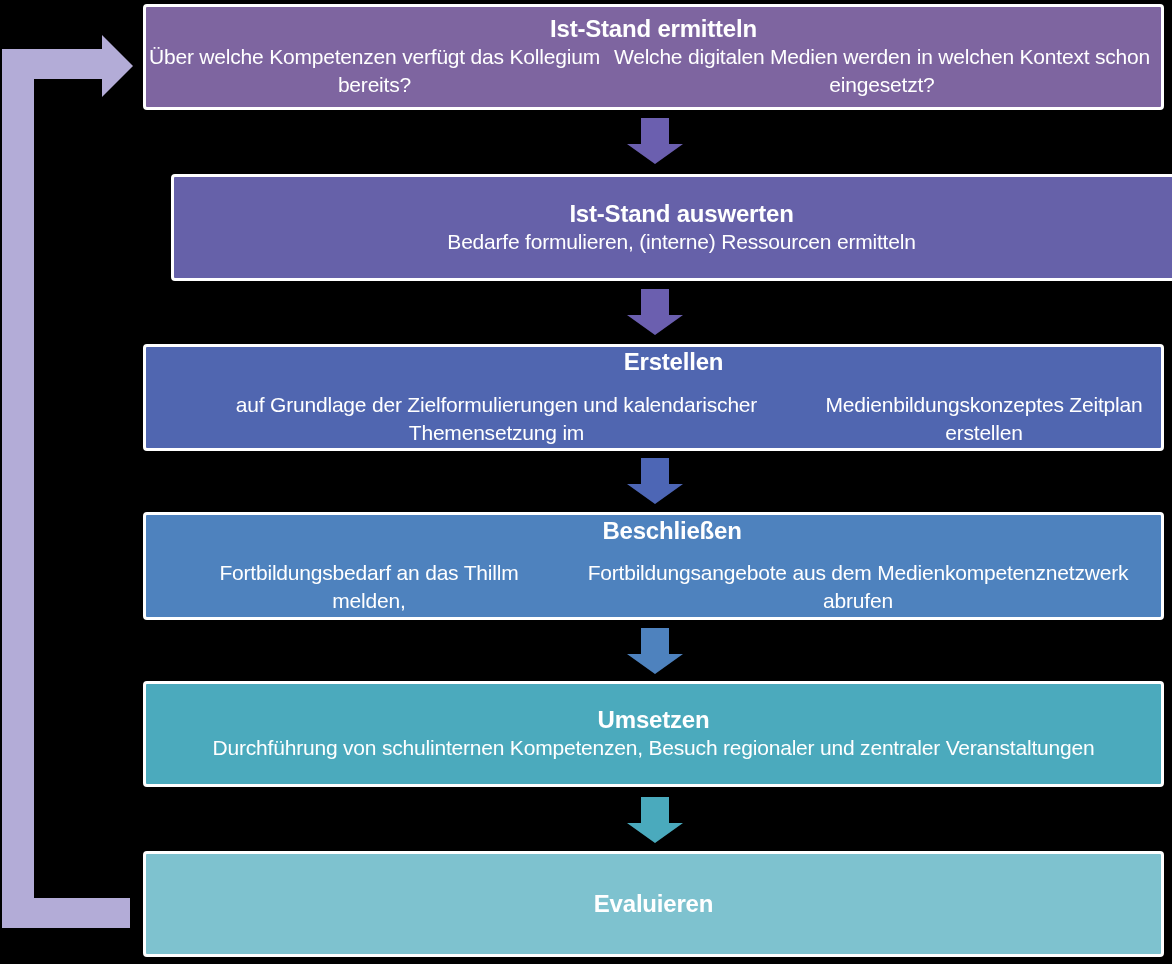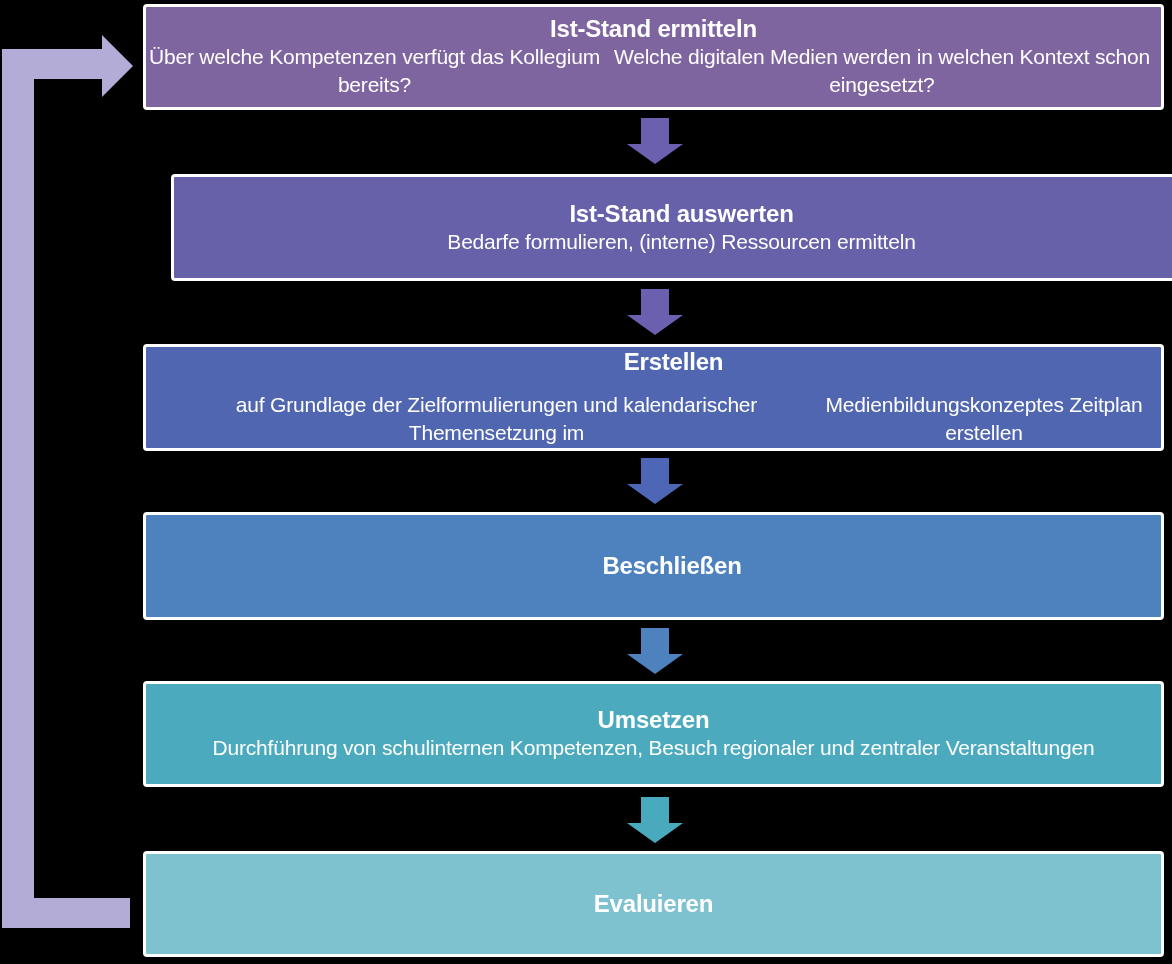--- a/index.html
+++ b/index.html
@@ -56,20 +56,24 @@
         <div class="body">
           <div class="line">auf Grundlage der Zielformulierungen und kalendarischer Themensetzung im</div>
           <div class="line">Medienbildungskonzeptes Zeitplan erstellen</div>
         </div>
       </div>
       <svg class="connector" width="56" height="46" viewBox="0 0 56 46" style="top: 458px;">
         <polygon points="14,0 42,0 42,26 56,26 28,46 0,26 14,26" fill="#4d66b5"></polygon>
       </svg>
       <div class="box s3" style="top: 512px; height: 108px; background: rgb(78, 130, 190);">
         <div class="title">Beschließen</div>
+        <div class="body">
+          <div class="line">Fortbildungsbedarf an das Thillm melden,</div>
+          <div class="line">Fortbildungsangebote aus dem Medienkompetenznetzwerk abrufen</div>
+        </div>
       </div>
       <svg class="connector" width="56" height="46" viewBox="0 0 56 46" style="top: 628px;">
         <polygon points="14,0 42,0 42,26 56,26 28,46 0,26 14,26" fill="#4e82be"></polygon>
       </svg>
       <div class="box s4" style="top: 681px; height: 106px; background: rgb(75, 170, 189);">
         <div class="title">Umsetzen</div>
         <div class="body">
           <div class="line">Durchführung von schulinternen Kompetenzen, Besuch regionaler und zentraler Veranstaltungen</div>
         </div>
       </div>

